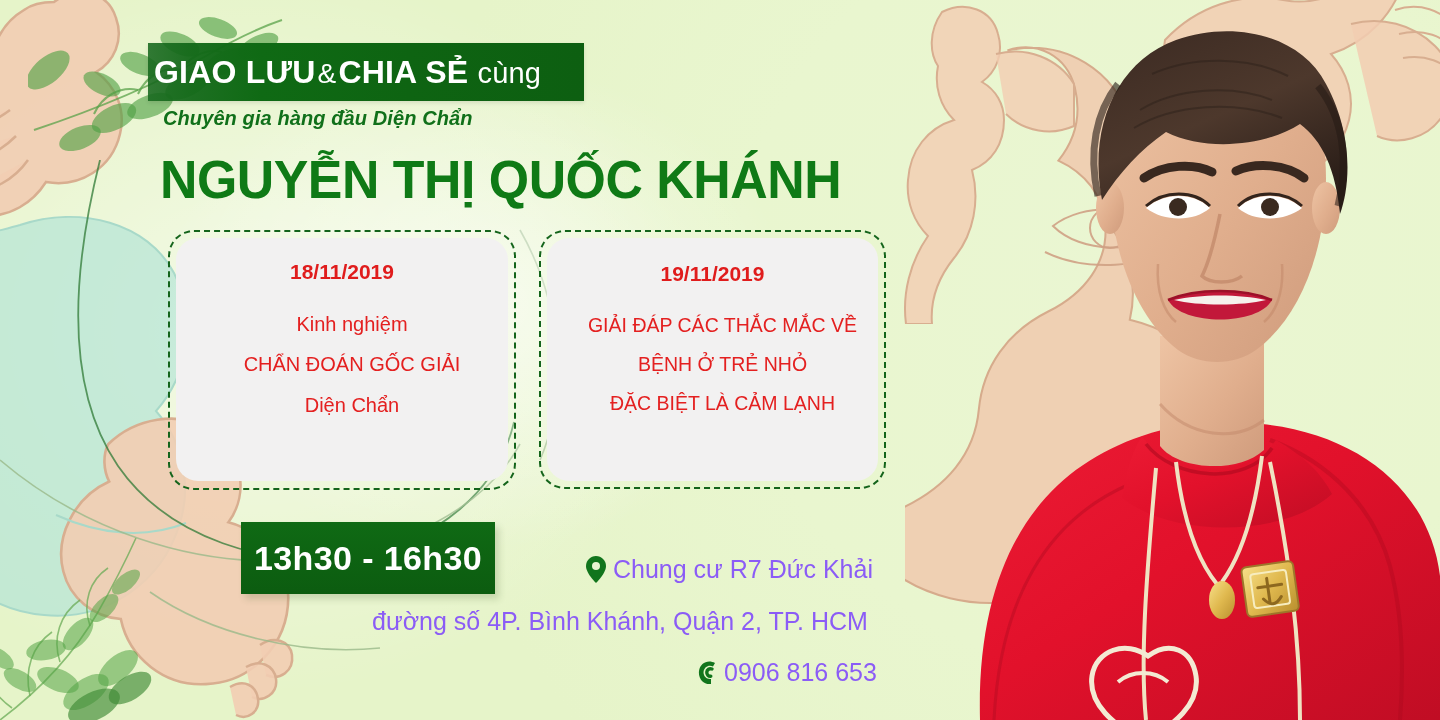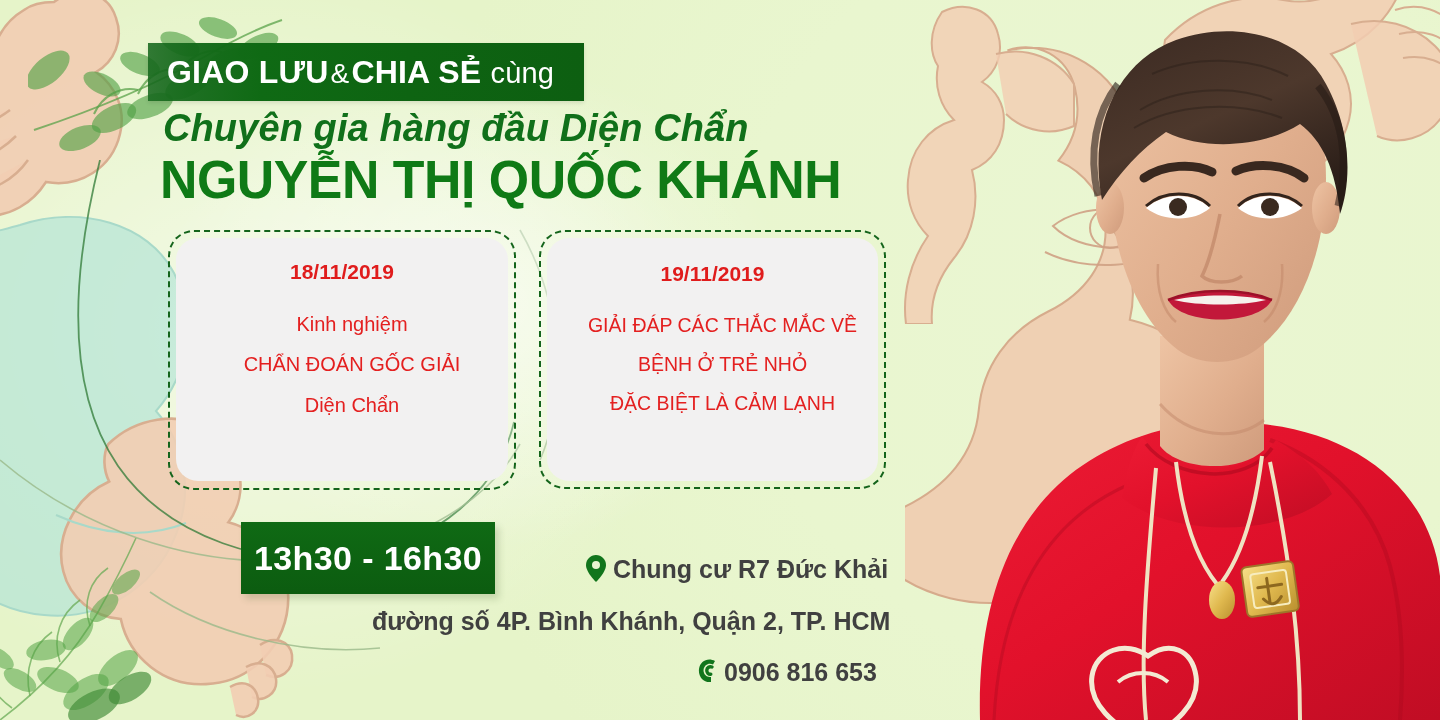--- a/index.html
+++ b/index.html
@@ -39,21 +39,21 @@
     background: linear-gradient(90deg,
         rgba(23,104,30,0.88) 0%,
         rgba(18,104,24,0.95) 10%,
         #0f6a14 26%,
         #0e6412 60%,
         #0d5f11 100%);
     box-shadow: 0 2px 4px rgba(0,0,0,0.10);
   }
   .banner-strip .banner-text {
     position: absolute;
-    left: 19px;
+    left: 6px;
     top: 50%;
     transform: translateY(-50%);
     white-space: nowrap;
     color: #ffffff;
     font-size: 32px;
     font-weight: 700;
     letter-spacing: 0.2px;
   }
   .banner-strip .banner-text .small {
     font-weight: 400;
@@ -63,21 +63,21 @@
     font-weight: 400;
     font-size: 28px;
     padding: 0 2px;
   }
 
   
   .subtitle {
     position: absolute;
     left: 163px;
     top: 107px;
-    font-size: 38px;
+    font-size: 20px;
     font-style: italic;
     font-weight: 700;
     color: #10701a;
     letter-spacing: 0.1px;
     white-space: nowrap;
   }
   .speaker-name {
     position: absolute;
     left: 160px;
     top: 148px;
@@ -152,22 +152,23 @@
     font-size: 34px;
     font-weight: 700;
     letter-spacing: 0.4px;
     white-space: nowrap;
   }
 
   
   .contact-line {
     position: absolute;
     display: flex;
-    color: #404040;
-    font-weight: 700;
+    align-items: center;
+    color: #8b5cf6;
+    font-weight: 400;
     white-space: nowrap;
   }
   #venue-line { left: 586px; top: 555px; font-size: 25px; }
   #street-line { left: 372px; top: 607px; font-size: 25px; }
   #phone-line { left: 697px; top: 658px; font-size: 25px; }
 
   .ic { display: inline-block; line-height: 0; margin-right: 7px; }
   #phone-line .ic { margin-right: 5px; }
 
   

